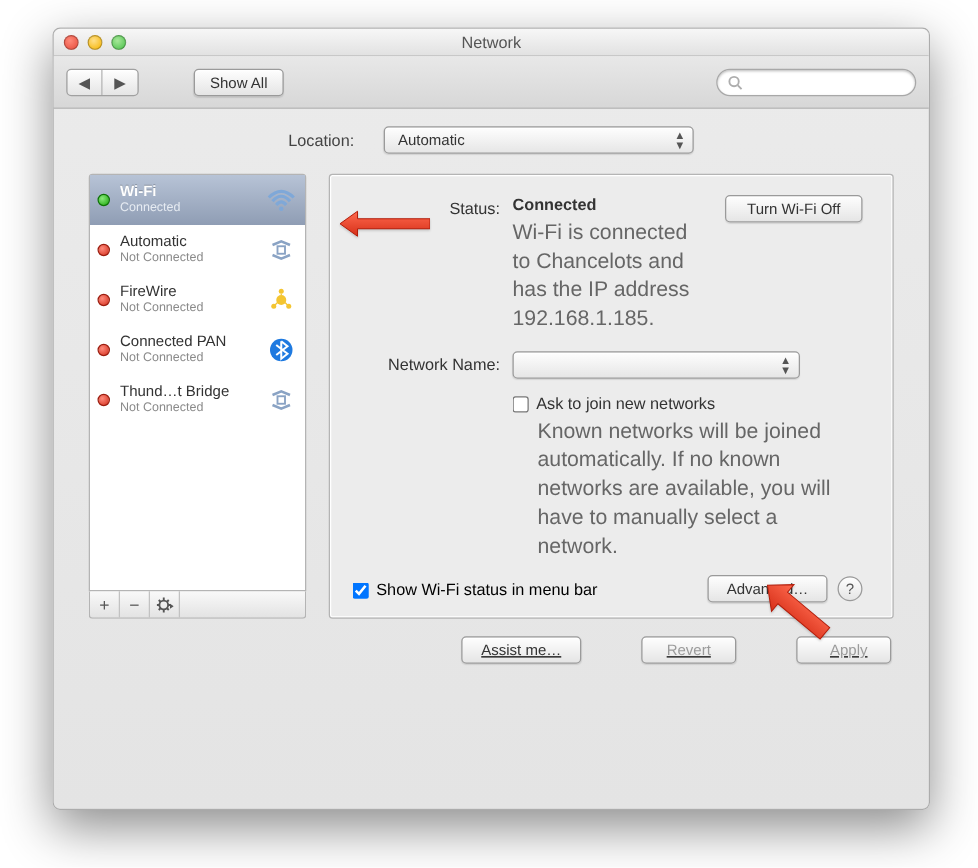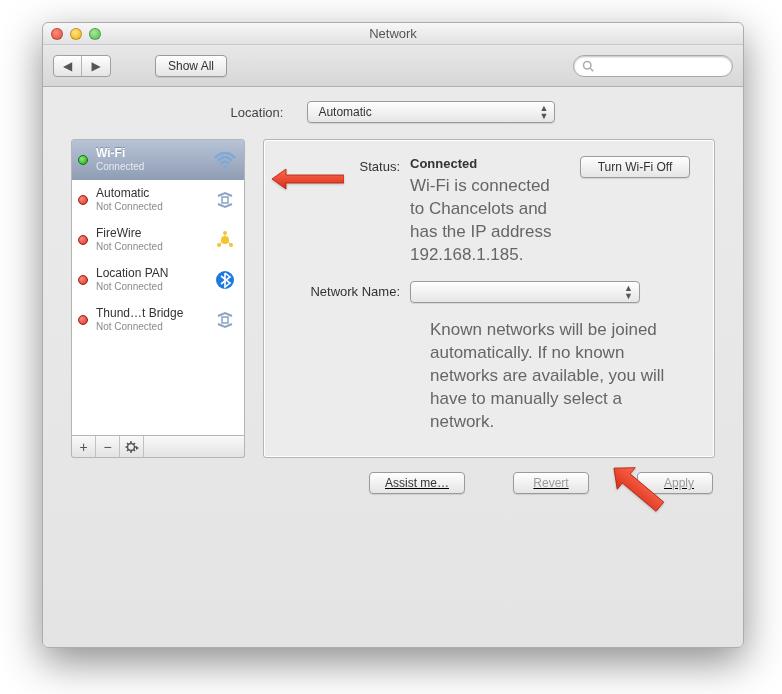--- a/index.html
+++ b/index.html
@@ -230,21 +230,21 @@
                   <circle cx="16" cy="15" r="2" fill="#f4c531"></circle>
                   <line x1="10" y1="6" x2="10" y2="5" stroke="#f4c531"></line>
                   <line x1="7" y1="12" x2="5" y2="14" stroke="#f4c531"></line>
                   <line x1="13" y1="12" x2="15" y2="14" stroke="#f4c531"></line>
                 </svg>
             </div>
           </div>
           <div class="svc">
             <div class="dot red"></div>
             <div class="txt">
-              <div class="name">Location PAN</div>
+              <div class="name">Connected PAN</div>
               <div class="sub">Not Connected</div>
             </div>
             <div class="iconwrap">
               <svg width="20" height="20" viewBox="0 0 20 20">
                   <circle cx="10" cy="10" r="9" fill="#1f7ae0"></circle>
                   <path d="M10 3 L10 17 L15 13 L6 6 M10 3 L15 7 L6 14" fill="none" stroke="#fff" stroke-width="1.6"></path>
                 </svg>
             </div>
           </div>
           <div class="svc">
@@ -302,24 +302,38 @@
             <div class="popup" style="min-width:230px;width:230px;">
               <span></span>
               <span class="arrows">▲<br>▼</span>
             </div>
           </div>
         </div>
 
         <div class="row">
           <div class="rowlabel"></div>
           <div class="rowbody">
+            <label class="checkbox">
+              <input type="checkbox" style="">
+              <span>Ask to join new networks</span>
+            </label>
             <div class="desc" style="margin-left:20px;">Known networks will be joined automatically. If no known networks are available, you will have to manually select a network.</div>
           </div>
         </div>
 
+        <div class="bottomrow">
+          <label class="checkbox">
+            <input type="checkbox" checked="" style="">
+            <span>Show Wi-Fi status in menu bar</span>
+          </label>
+          <div style="margin-left:auto;display:flex;align-items:center;">
+            <div class="btn" style="min-width:96px;">Advanced…</div>
+            <div class="help">?</div>
+          </div>
+        </div>
       </div>
     </div>
 
     <div class="buttonbar">
       <div class="btn" style="min-width:96px;">Assist me…</div>
       <div class="btn disabled" style="min-width:76px;">Revert</div>
       <div class="btn disabled" style="min-width:76px;padding-left:20px;">Apply</div>
     </div>
 
   </div>

